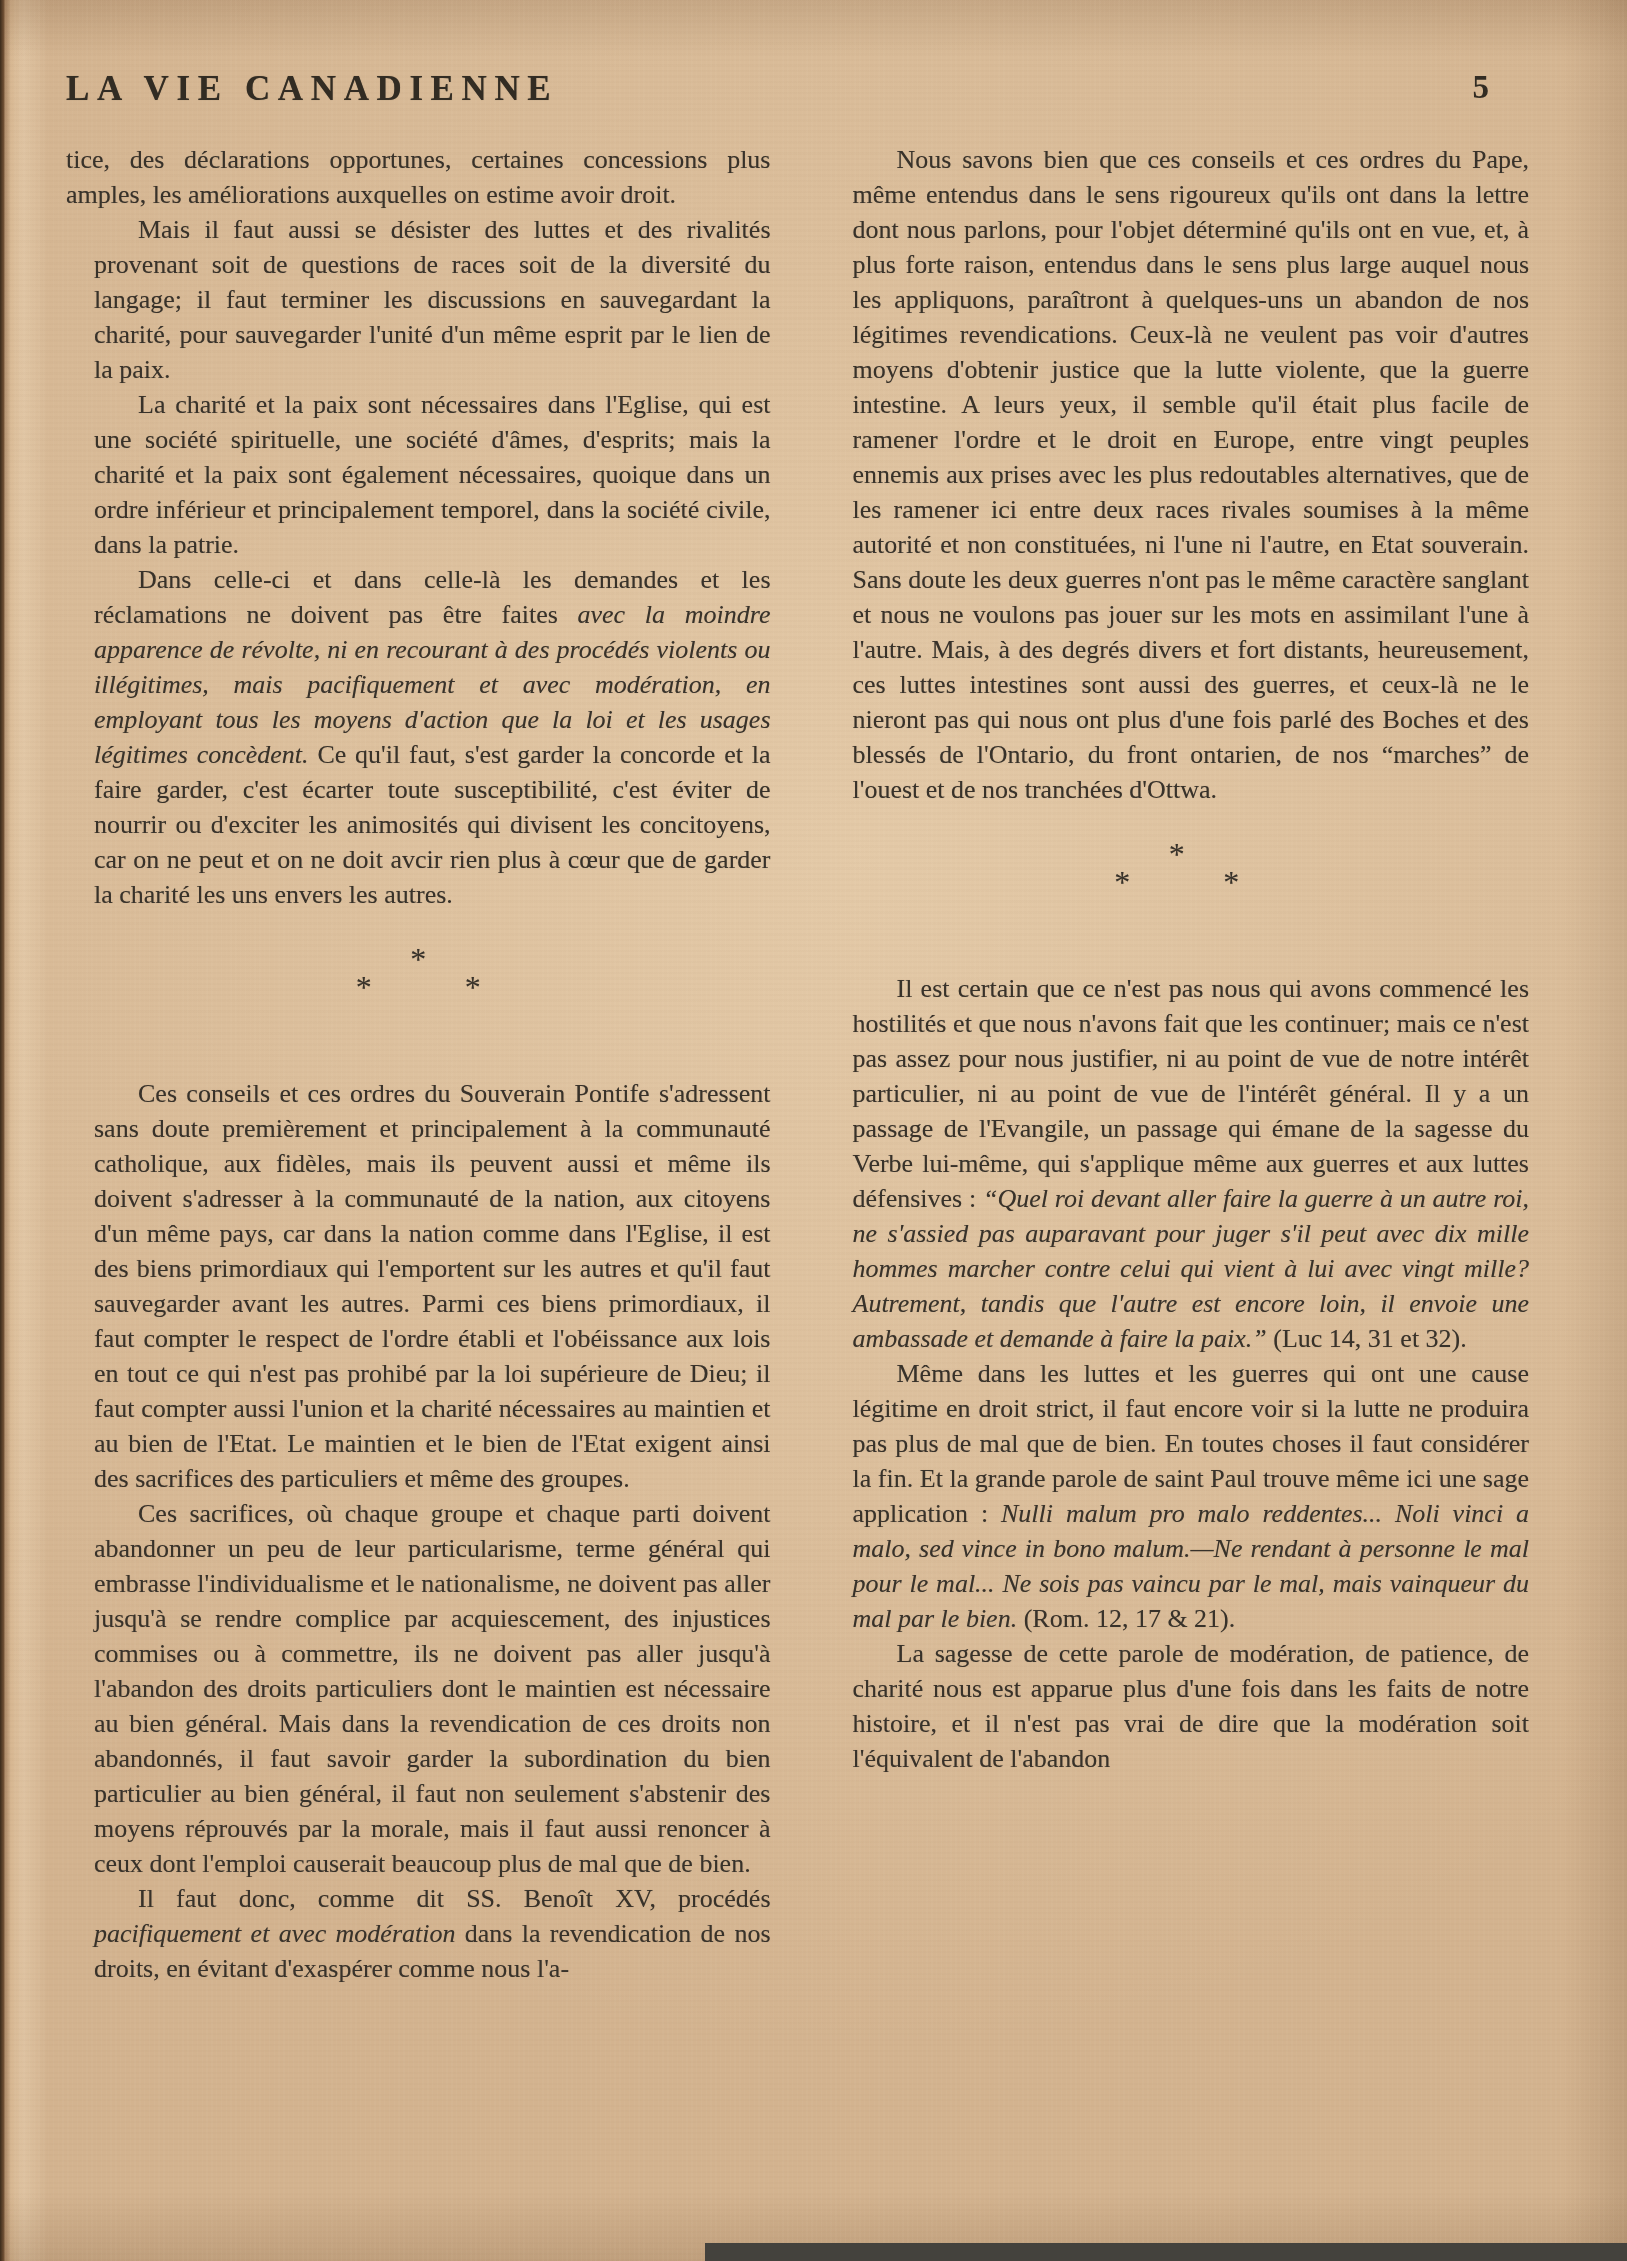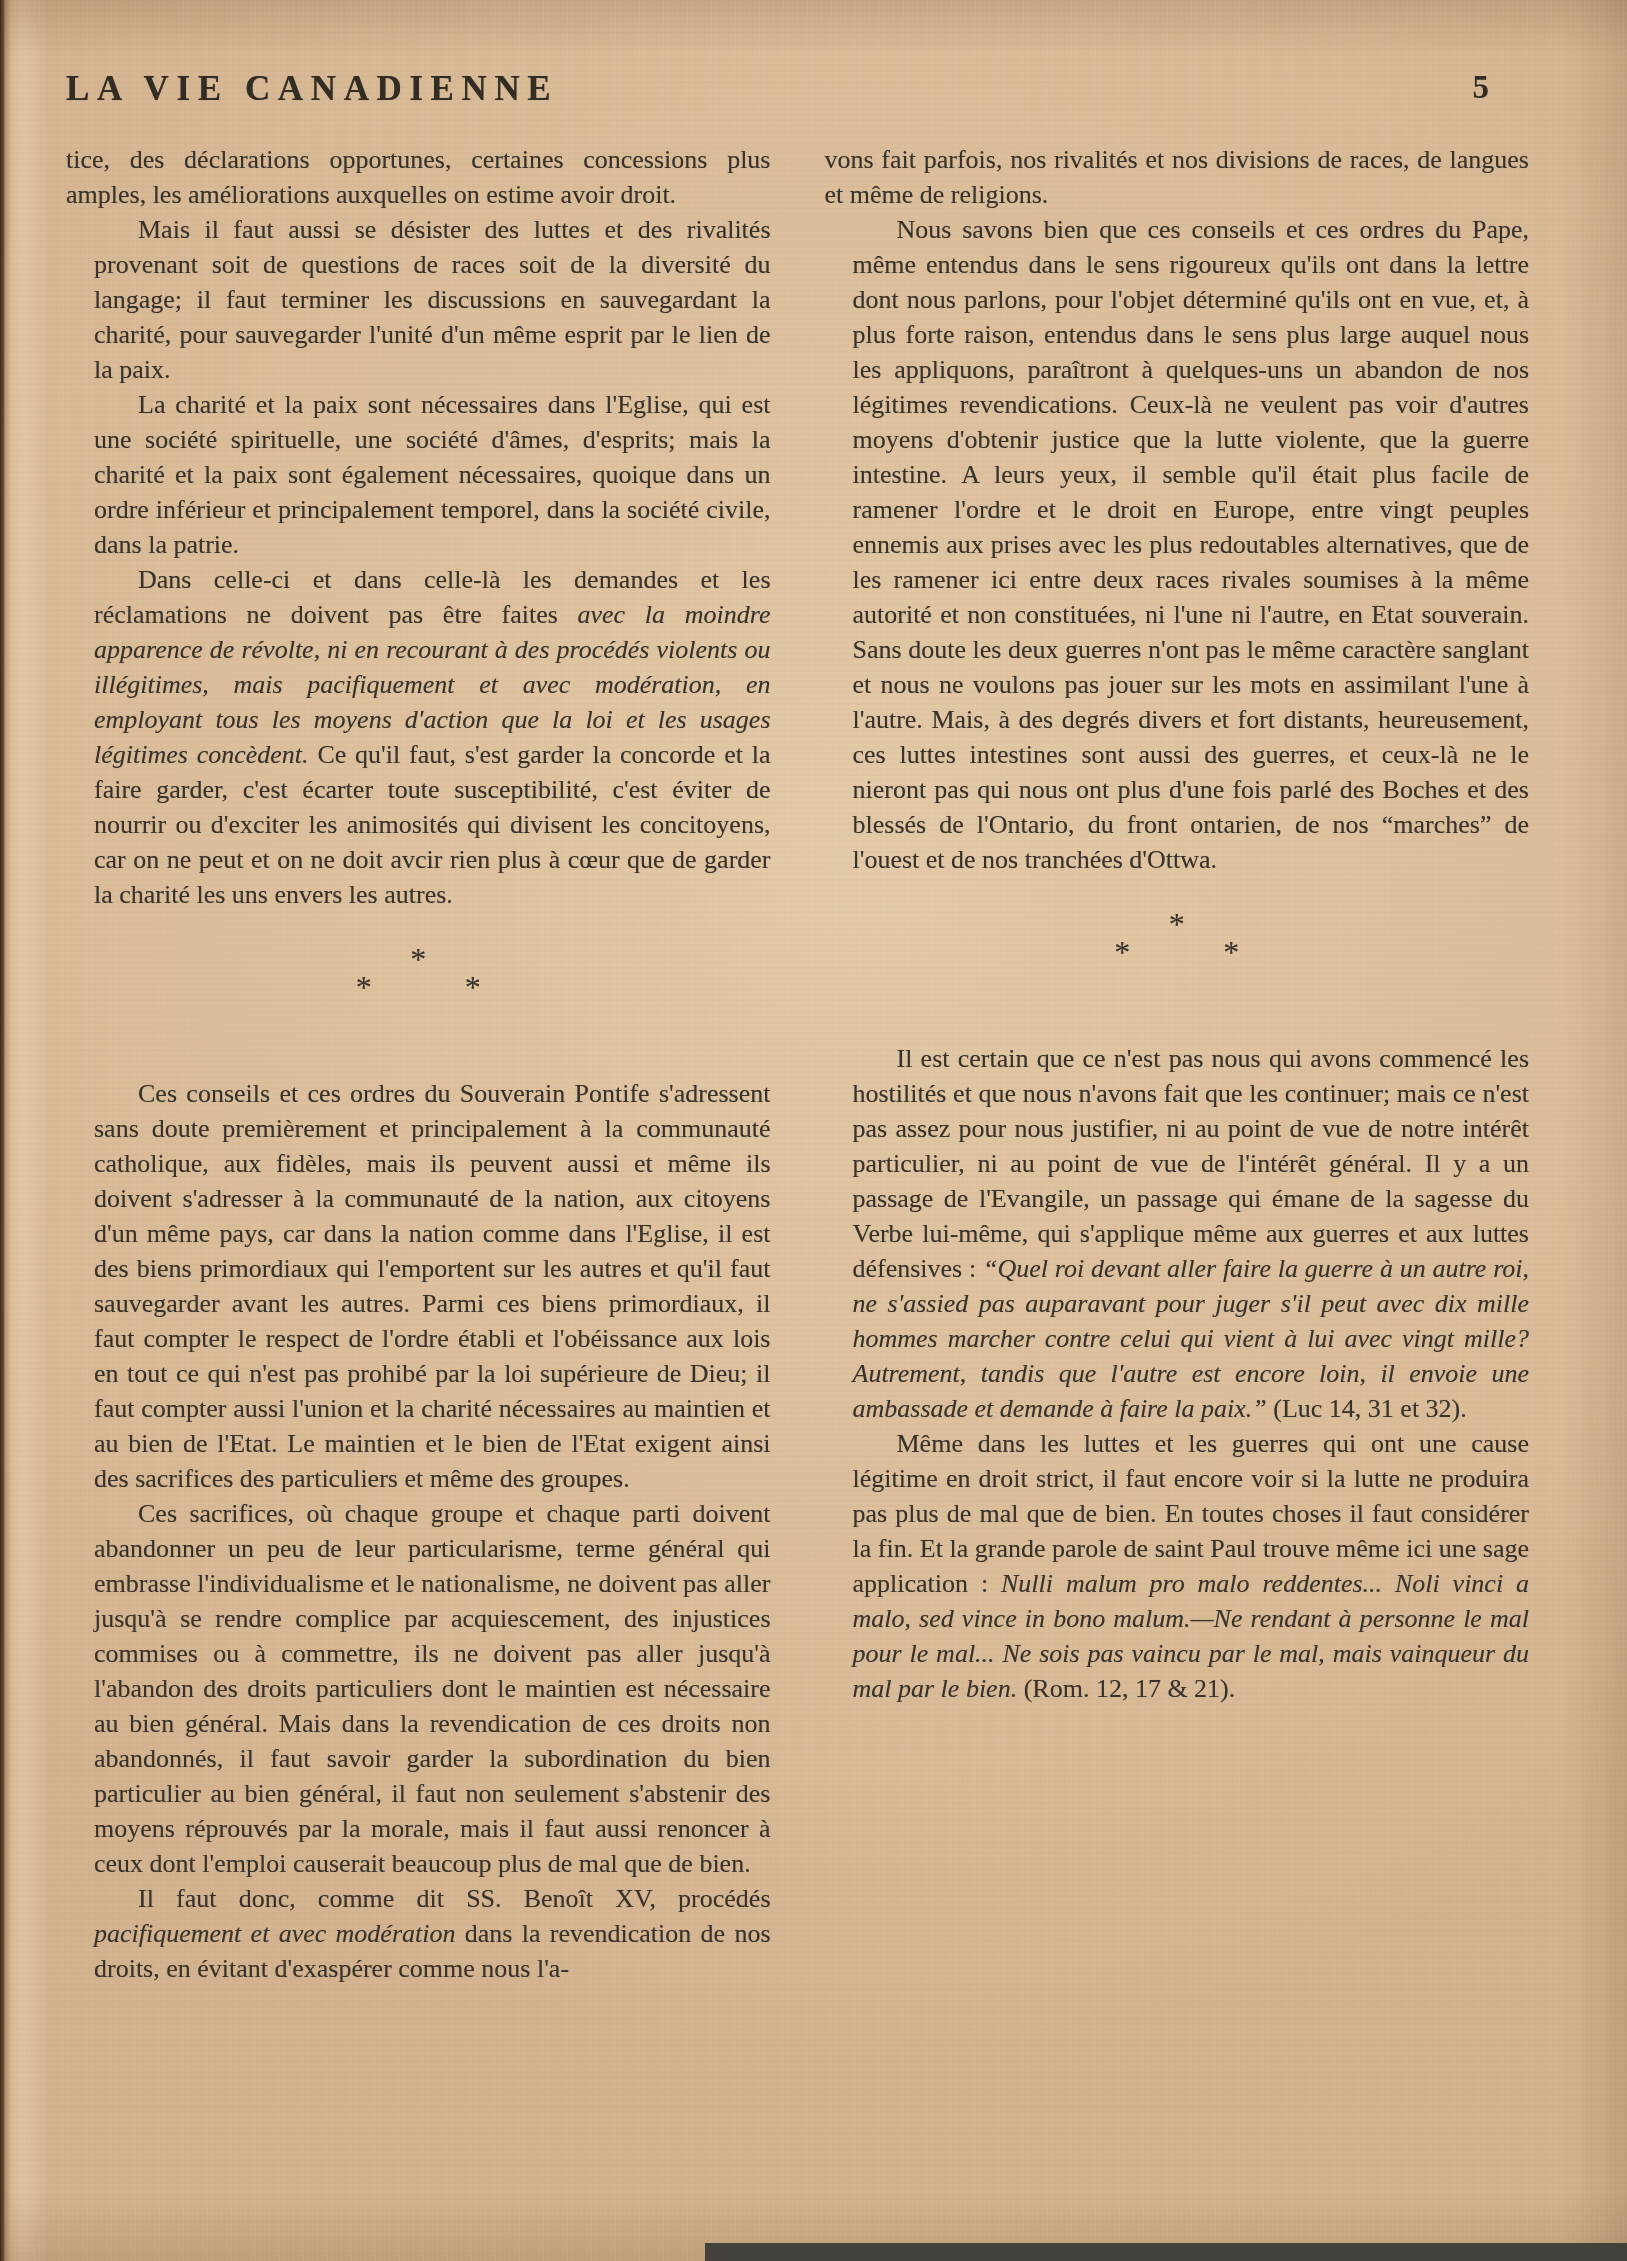--- a/index.html
+++ b/index.html
@@ -128,22 +128,22 @@
       <p class="noindent"><span>tice, des déclarations opportunes, certaines concessions plus amples, les améliorations auxquelles on estime avoir droit.</span></p>
       <p class="indent"><span>Mais il faut aussi se désister des luttes et des rivalités provenant soit de questions de races soit de la diversité du langage; il faut terminer les discussions en sauvegardant la charité, pour sauvegarder l'unité d'un même esprit par le lien de la paix.</span></p>
       <p class="indent"><span>La charité et la paix sont nécessaires dans l'Eglise, qui est une société spirituelle, une société d'âmes, d'esprits; mais la charité et la paix sont également nécessaires, quoique dans un ordre inférieur et principalement temporel, dans la société civile, dans la patrie.</span></p>
       <p class="indent"><span>Dans celle-ci et dans celle-là les demandes et les réclamations ne doivent pas être faites </span><i>avec la moindre apparence de révolte, ni en recourant à des procédés violents ou illégitimes, mais pacifiquement et avec modération, en employant tous les moyens d'action que la loi et les usages légitimes concèdent.</i><span> Ce qu'il faut, s'est garder la concorde et la faire garder, c'est écarter toute susceptibilité, c'est éviter de nourrir ou d'exciter les animosités qui divisent les concitoyens, car on ne peut et on ne doit avcir rien plus à cœur que de garder la charité les uns envers les autres.</span></p>
       <div class="asterism"><span class="star">*</span><span class="star mid">*</span><span class="star">*</span></div>
       <p class="indent"><span>Ces conseils et ces ordres du Souverain Pontife s'adressent sans doute premièrement et principalement à la communauté catholique, aux fidèles, mais ils peuvent aussi et même ils doivent s'adresser à la communauté de la nation, aux citoyens d'un même pays, car dans la nation comme dans l'Eglise, il est des biens primordiaux qui l'emportent sur les autres et qu'il faut sauvegarder avant les autres. Parmi ces biens primordiaux, il faut compter le respect de l'ordre établi et l'obéissance aux lois en tout ce qui n'est pas prohibé par la loi supérieure de Dieu; il faut compter aussi l'union et la charité nécessaires au maintien et au bien de l'Etat. Le maintien et le bien de l'Etat exigent ainsi des sacrifices des particuliers et même des groupes.</span></p>
       <p class="indent"><span>Ces sacrifices, où chaque groupe et chaque parti doivent abandonner un peu de leur particularisme, terme général qui embrasse l'individualisme et le nationalisme, ne doivent pas aller jusqu'à se rendre complice par acquiescement, des injustices commises ou à commettre, ils ne doivent pas aller jusqu'à l'abandon des droits particuliers dont le maintien est nécessaire au bien général. Mais dans la revendication de ces droits non abandonnés, il faut savoir garder la subordination du bien particulier au bien général, il faut non seulement s'abstenir des moyens réprouvés par la morale, mais il faut aussi renoncer à ceux dont l'emploi causerait beaucoup plus de mal que de bien.</span></p>
       <p class="indent"><span>Il faut donc, comme dit SS. Benoît XV, procédés </span><i>pacifiquement et avec modération</i><span> dans la revendication de nos droits, en évitant d'exaspérer comme nous l'a-</span></p>
     </section>
   <section class="col">
-      <p class="noindent"><span>vons fait parfois, nos rivalités et nos divisions de races, de langues et même de religions.</span></p>
       <p class="indent"><span>Nous savons bien que ces conseils et ces ordres du Pape, même entendus dans le sens rigoureux qu'ils ont dans la lettre dont nous parlons, pour l'objet déterminé qu'ils ont en vue, et, à plus forte raison, entendus dans le sens plus large auquel nous les appliquons, paraîtront à quelques-uns un abandon de nos légitimes revendications. Ceux-là ne veulent pas voir d'autres moyens d'obtenir justice que la lutte violente, que la guerre intestine. A leurs yeux, il semble qu'il était plus facile de ramener l'ordre et le droit en Europe, entre vingt peuples ennemis aux prises avec les plus redoutables alternatives, que de les ramener ici entre deux races rivales soumises à la même autorité et non constituées, ni l'une ni l'autre, en Etat souverain. Sans doute les deux guerres n'ont pas le même caractère sanglant et nous ne voulons pas jouer sur les mots en assimilant l'une à l'autre. Mais, à des degrés divers et fort distants, heureusement, ces luttes intestines sont aussi des guerres, et ceux-là ne le nieront pas qui nous ont plus d'une fois parlé des Boches et des blessés de l'Ontario, du front ontarien, de nos “marches” de l'ouest et de nos tranchées d'Ottwa.</span></p>
       <div class="asterism"><span class="star">*</span><span class="star mid">*</span><span class="star">*</span></div>
       <p class="indent"><span>Il est certain que ce n'est pas nous qui avons commencé les hostilités et que nous n'avons fait que les continuer; mais ce n'est pas assez pour nous justifier, ni au point de vue de notre intérêt particulier, ni au point de vue de l'intérêt général. Il y a un passage de l'Evangile, un passage qui émane de la sagesse du Verbe lui-même, qui s'applique même aux guerres et aux luttes défensives : </span><i>“Quel roi devant aller faire la guerre à un autre roi, ne s'assied pas auparavant pour juger s'il peut avec dix mille hommes marcher contre celui qui vient à lui avec vingt mille? Autrement, tandis que l'autre est encore loin, il envoie une ambassade et demande à faire la paix.”</i><span> (Luc 14, 31 et 32).</span></p>
       <p class="indent"><span>Même dans les luttes et les guerres qui ont une cause légitime en droit strict, il faut encore voir si la lutte ne produira pas plus de mal que de bien. En toutes choses il faut considérer la fin. Et la grande parole de saint Paul trouve même ici une sage application : </span><i>Nulli malum pro malo reddentes... Noli vinci a malo, sed vince in bono malum.—Ne rendant à personne le mal pour le mal... Ne sois pas vaincu par le mal, mais vainqueur du mal par le bien.</i><span> (Rom. 12, 17 &amp; 21).</span></p>
+      <p class="indent"><span>La sagesse de cette parole de modération, de patience, de charité nous est apparue plus d'une fois dans les faits de notre histoire, et il n'est pas vrai de dire que la modération soit l'équivalent de l'abandon</span></p>
     </section>
 </main>
 
 <div class="bottom-band"></div>
 
 
 </body></html>

